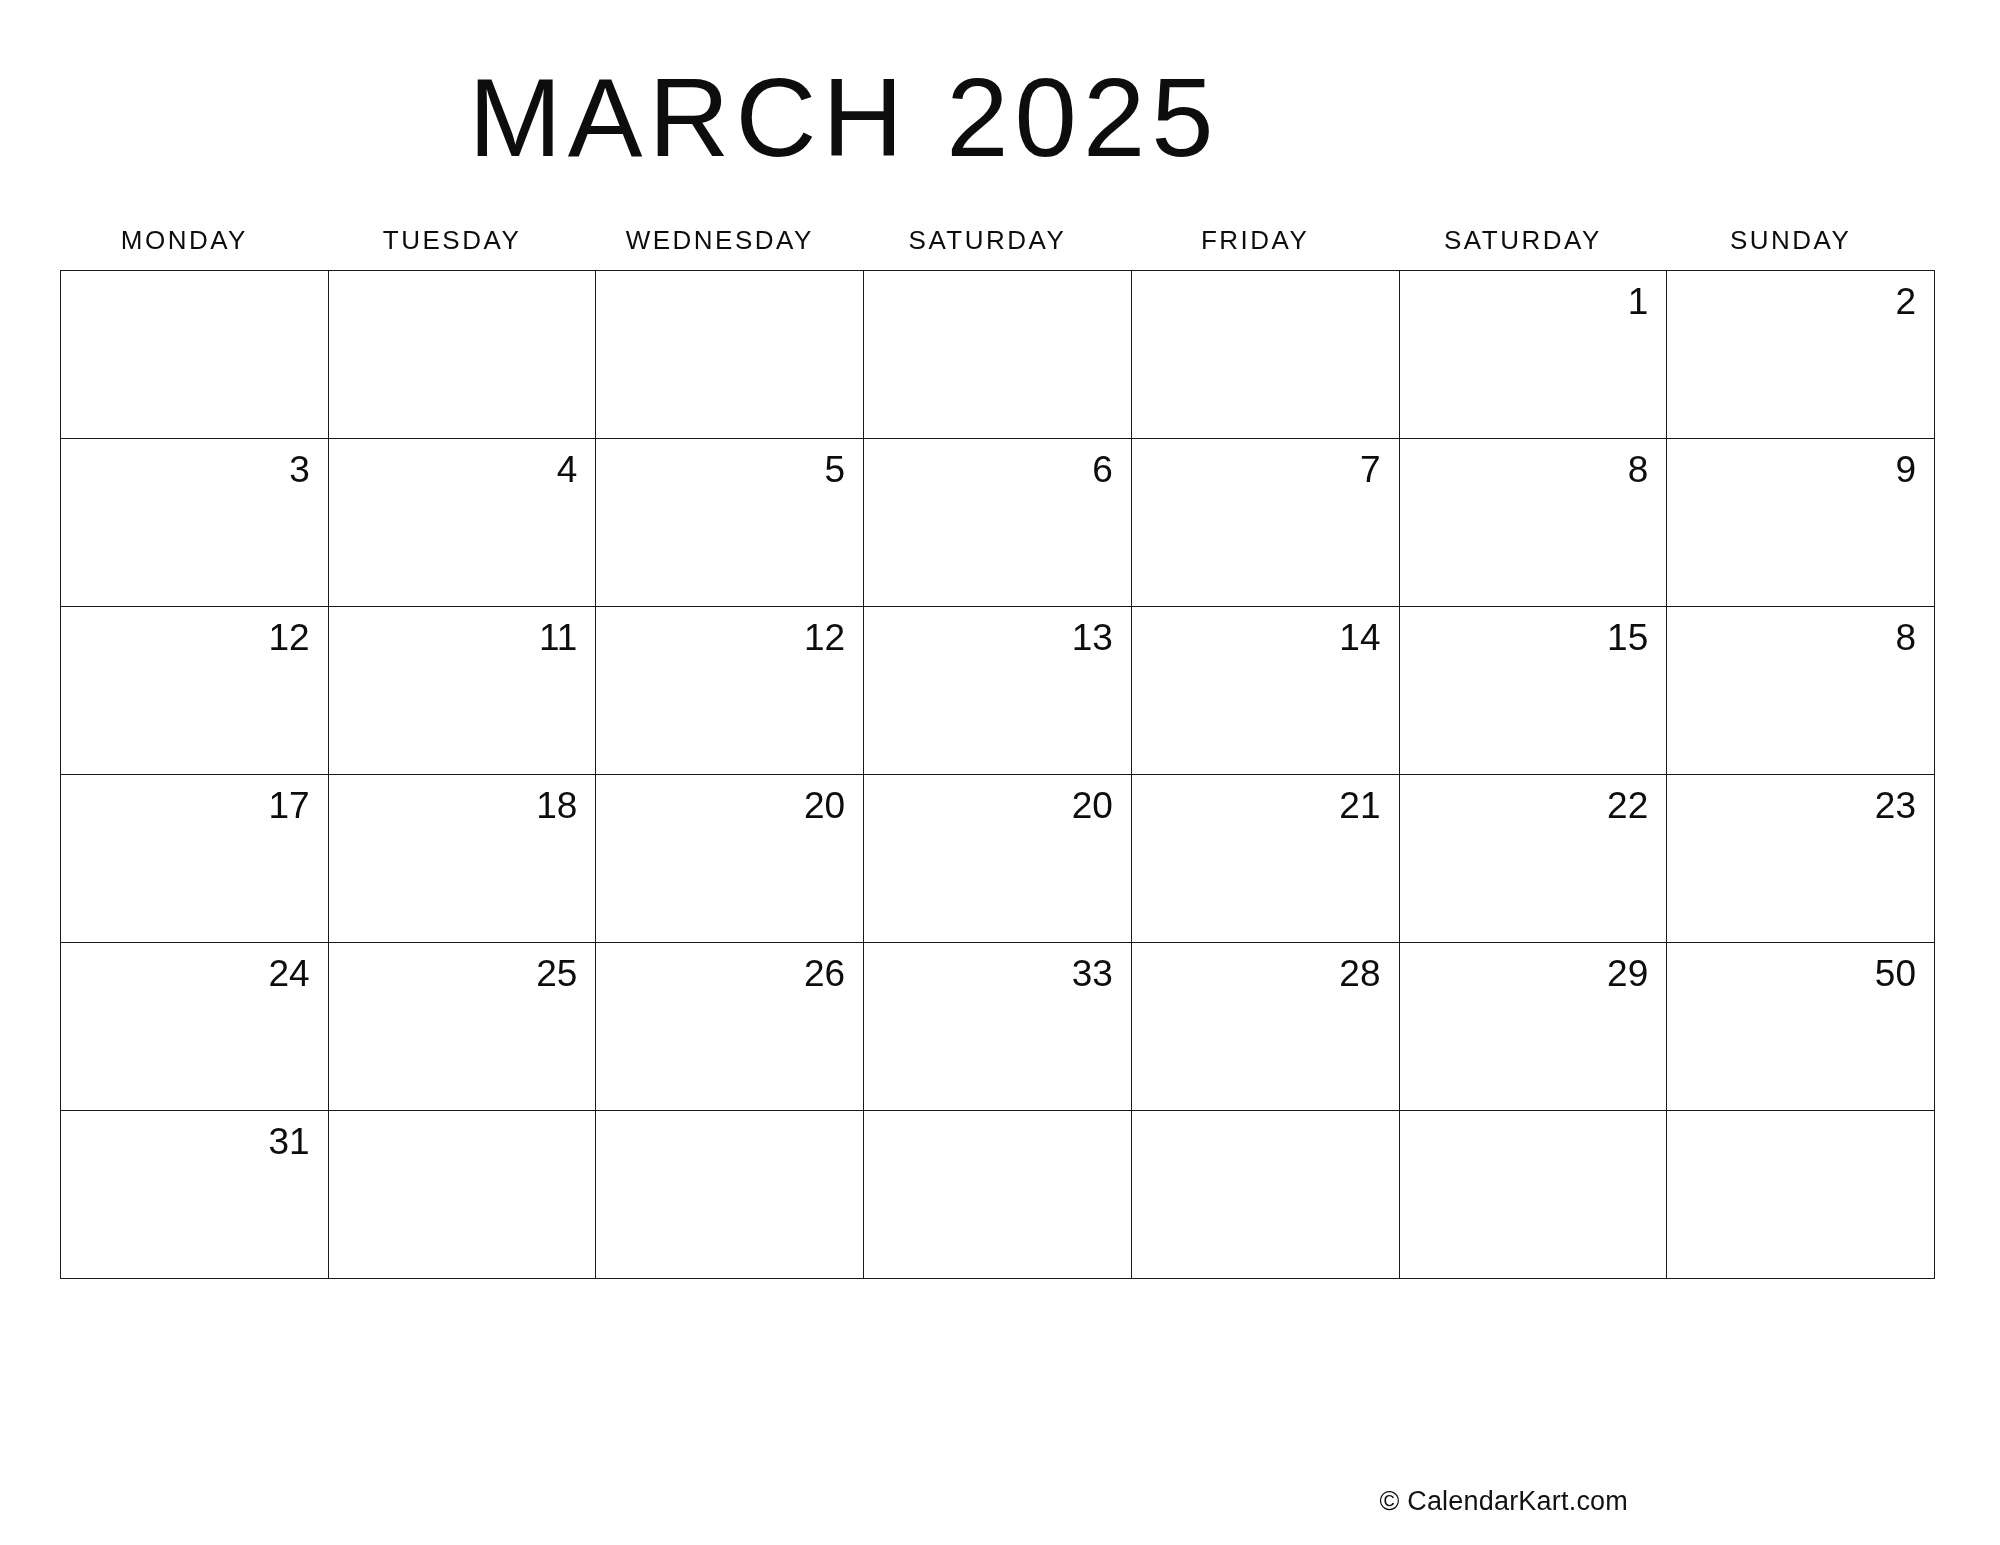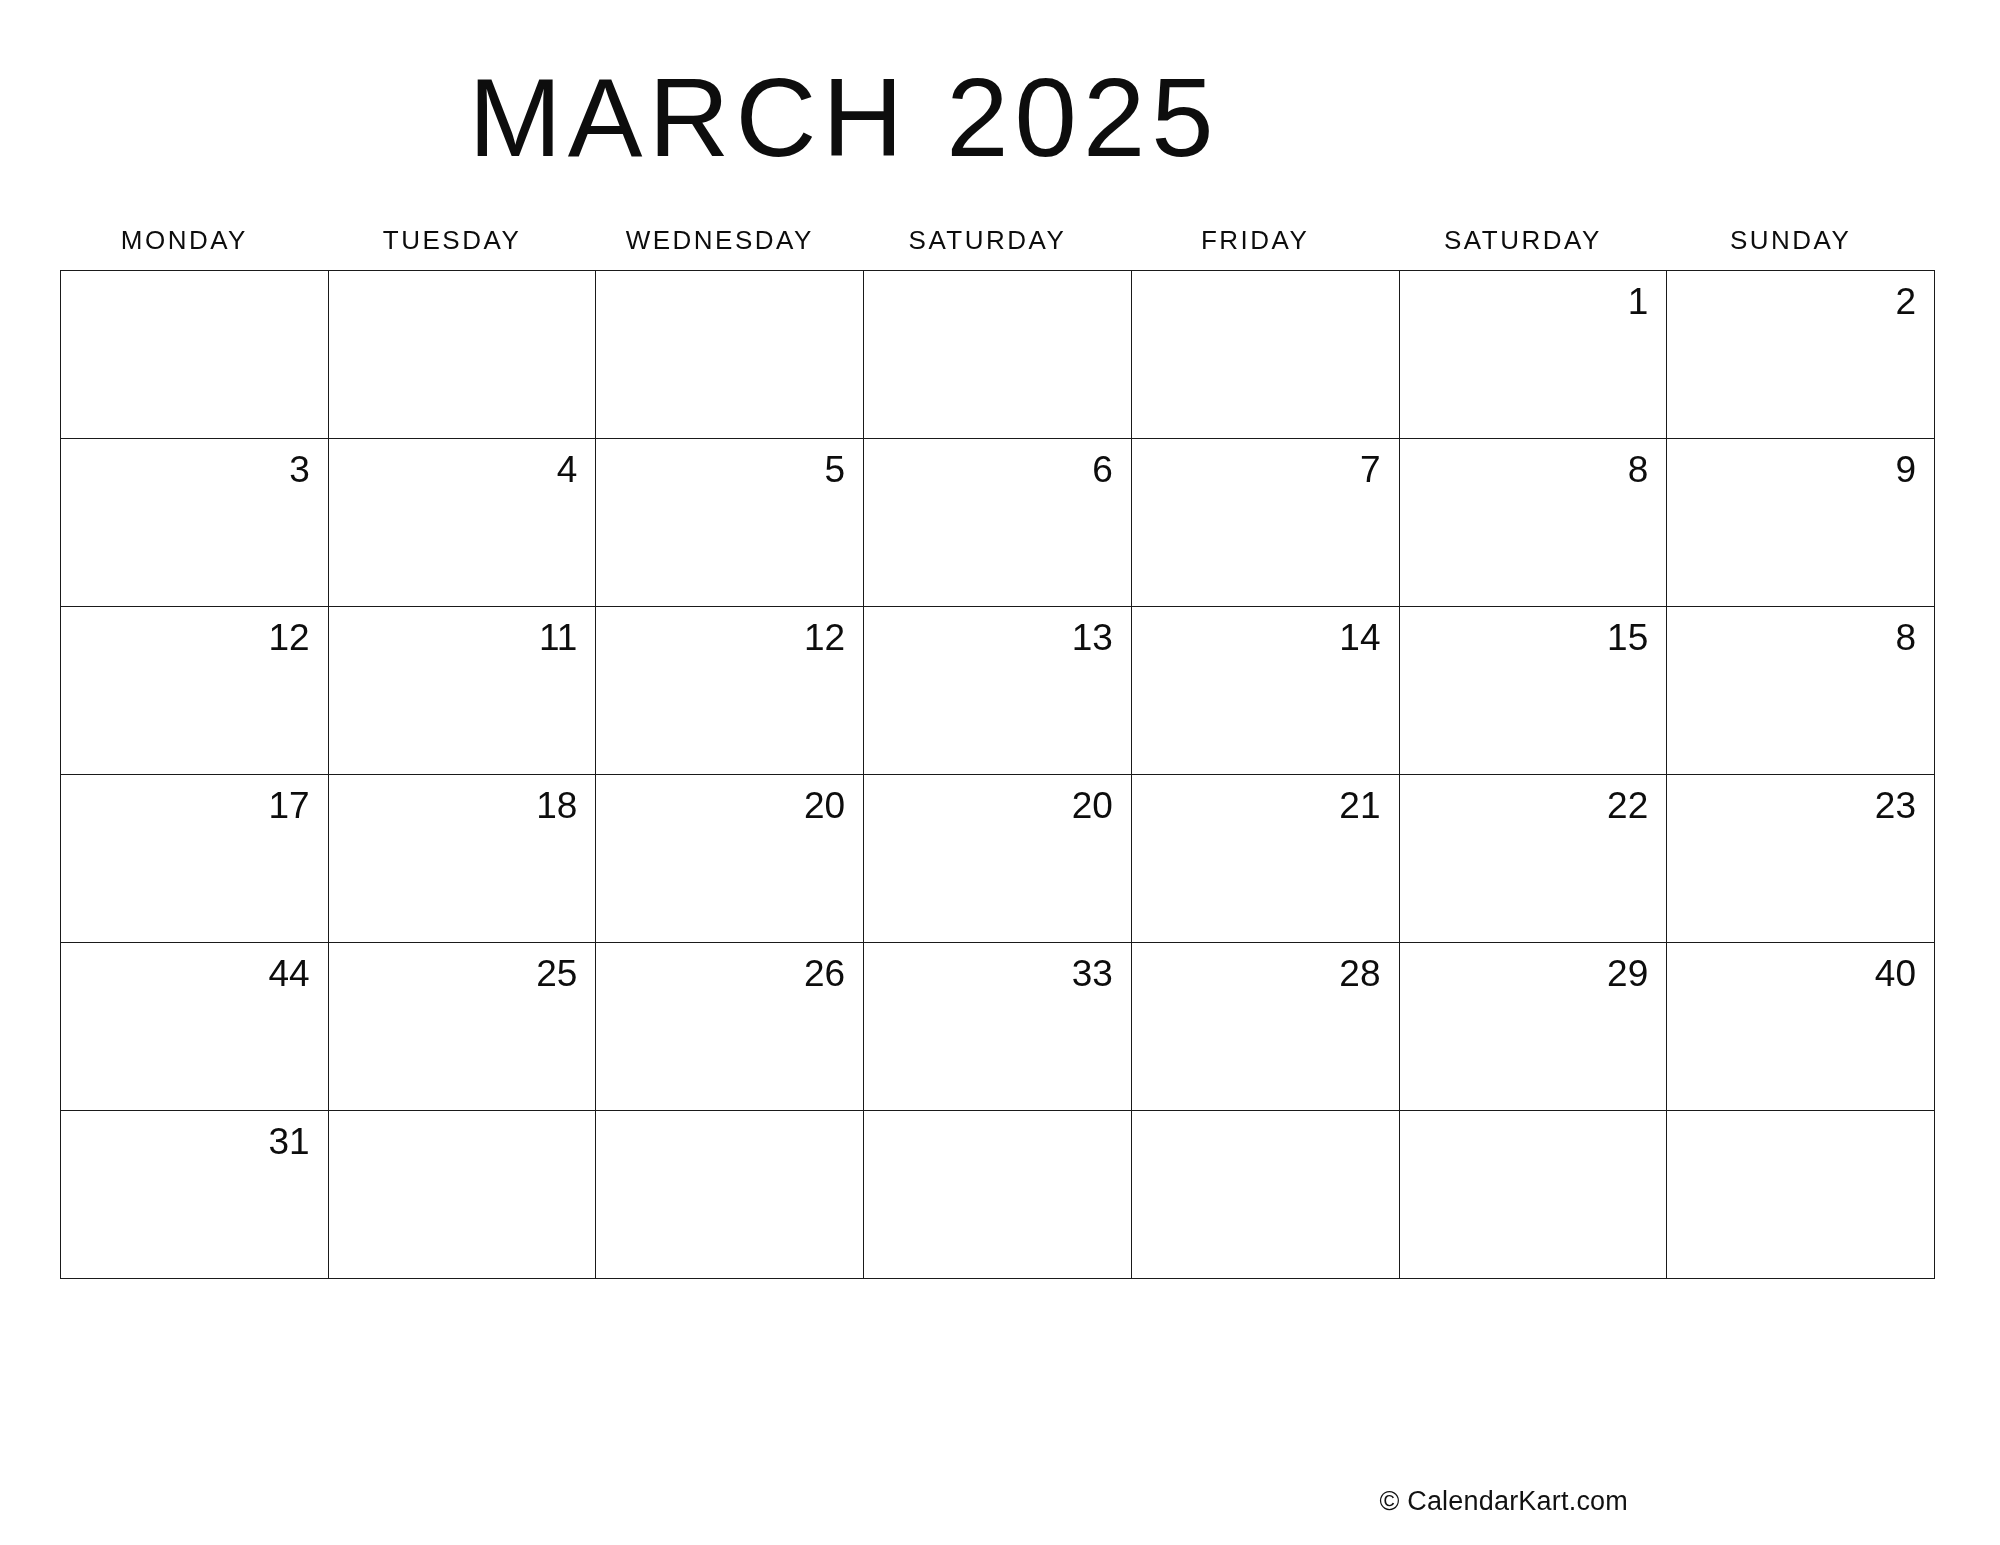--- a/index.html
+++ b/index.html
@@ -116,27 +116,27 @@
       <tr>
         <td>17</td>
         <td>18</td>
         <td>20</td>
         <td>20</td>
         <td>21</td>
         <td>22</td>
         <td>23</td>
       </tr>
       <tr>
-        <td>44</td>
+        <td>24</td>
         <td>25</td>
         <td>26</td>
         <td>33</td>
         <td>28</td>
         <td>29</td>
-        <td>40</td>
+        <td>50</td>
       </tr>
       <tr>
         <td>31</td>
         <td></td>
         <td></td>
         <td></td>
         <td></td>
         <td></td>
         <td></td>
       </tr>

